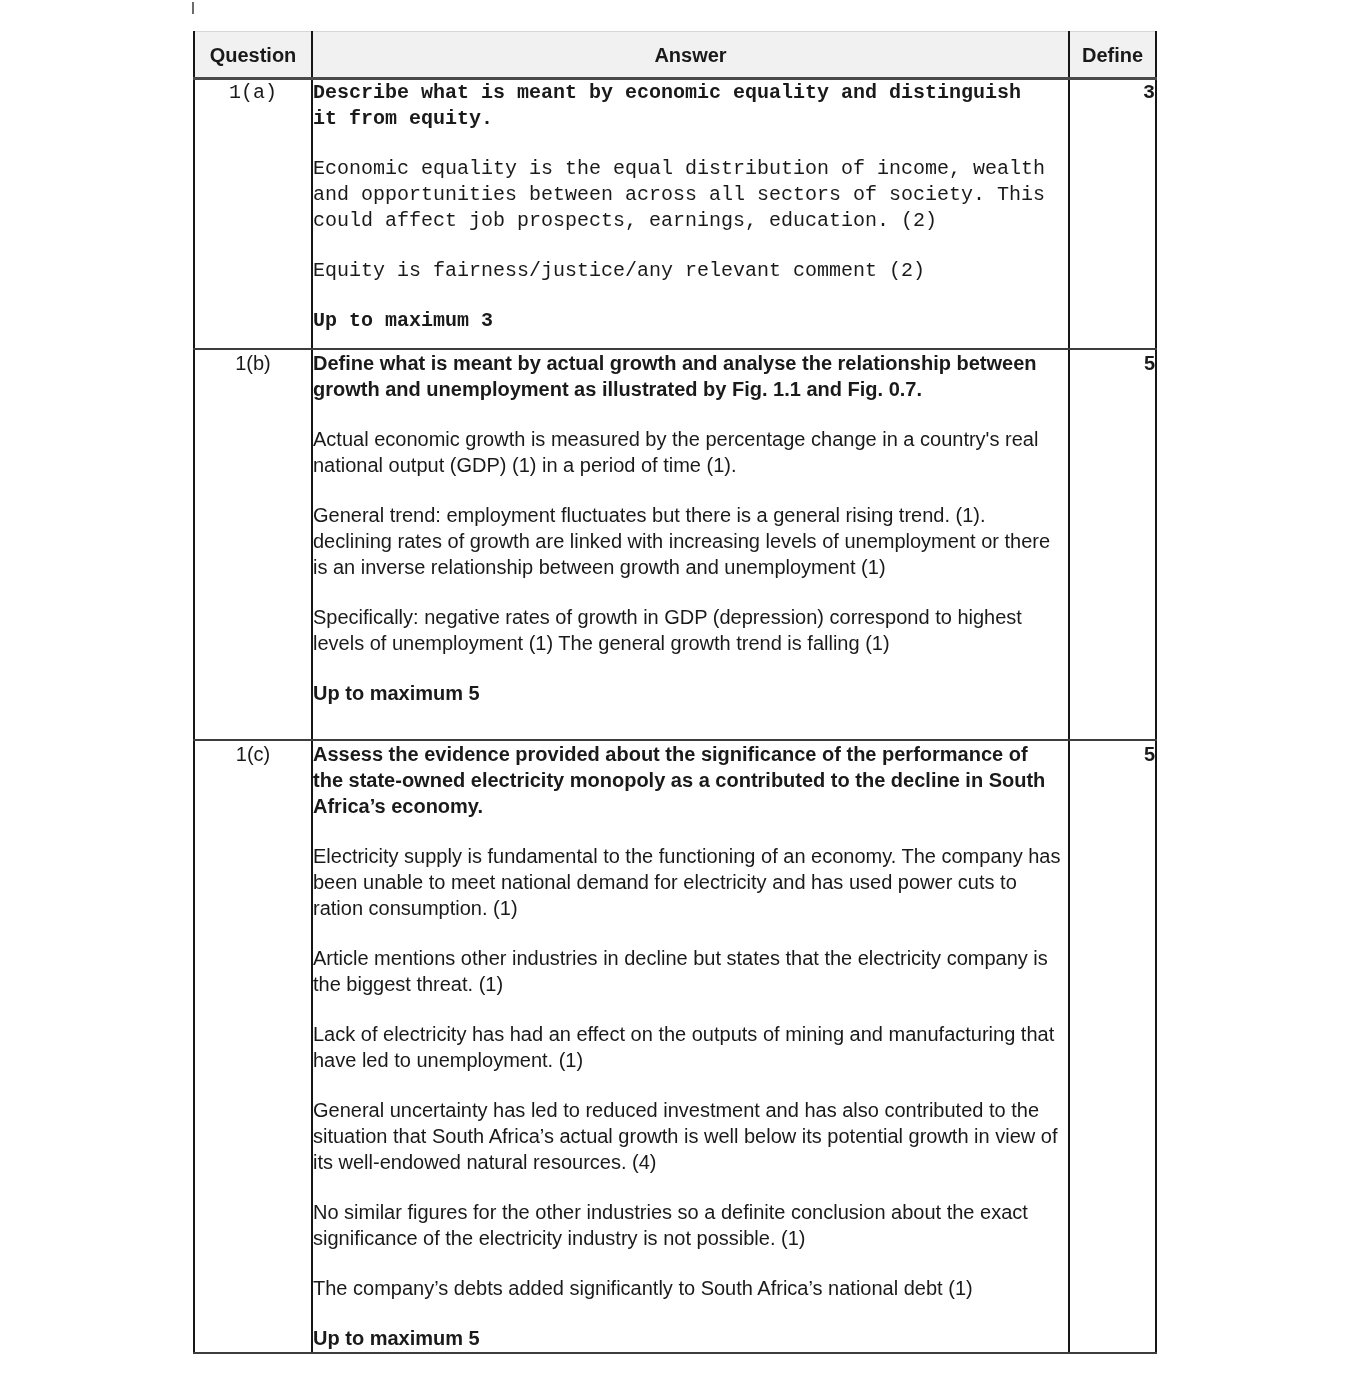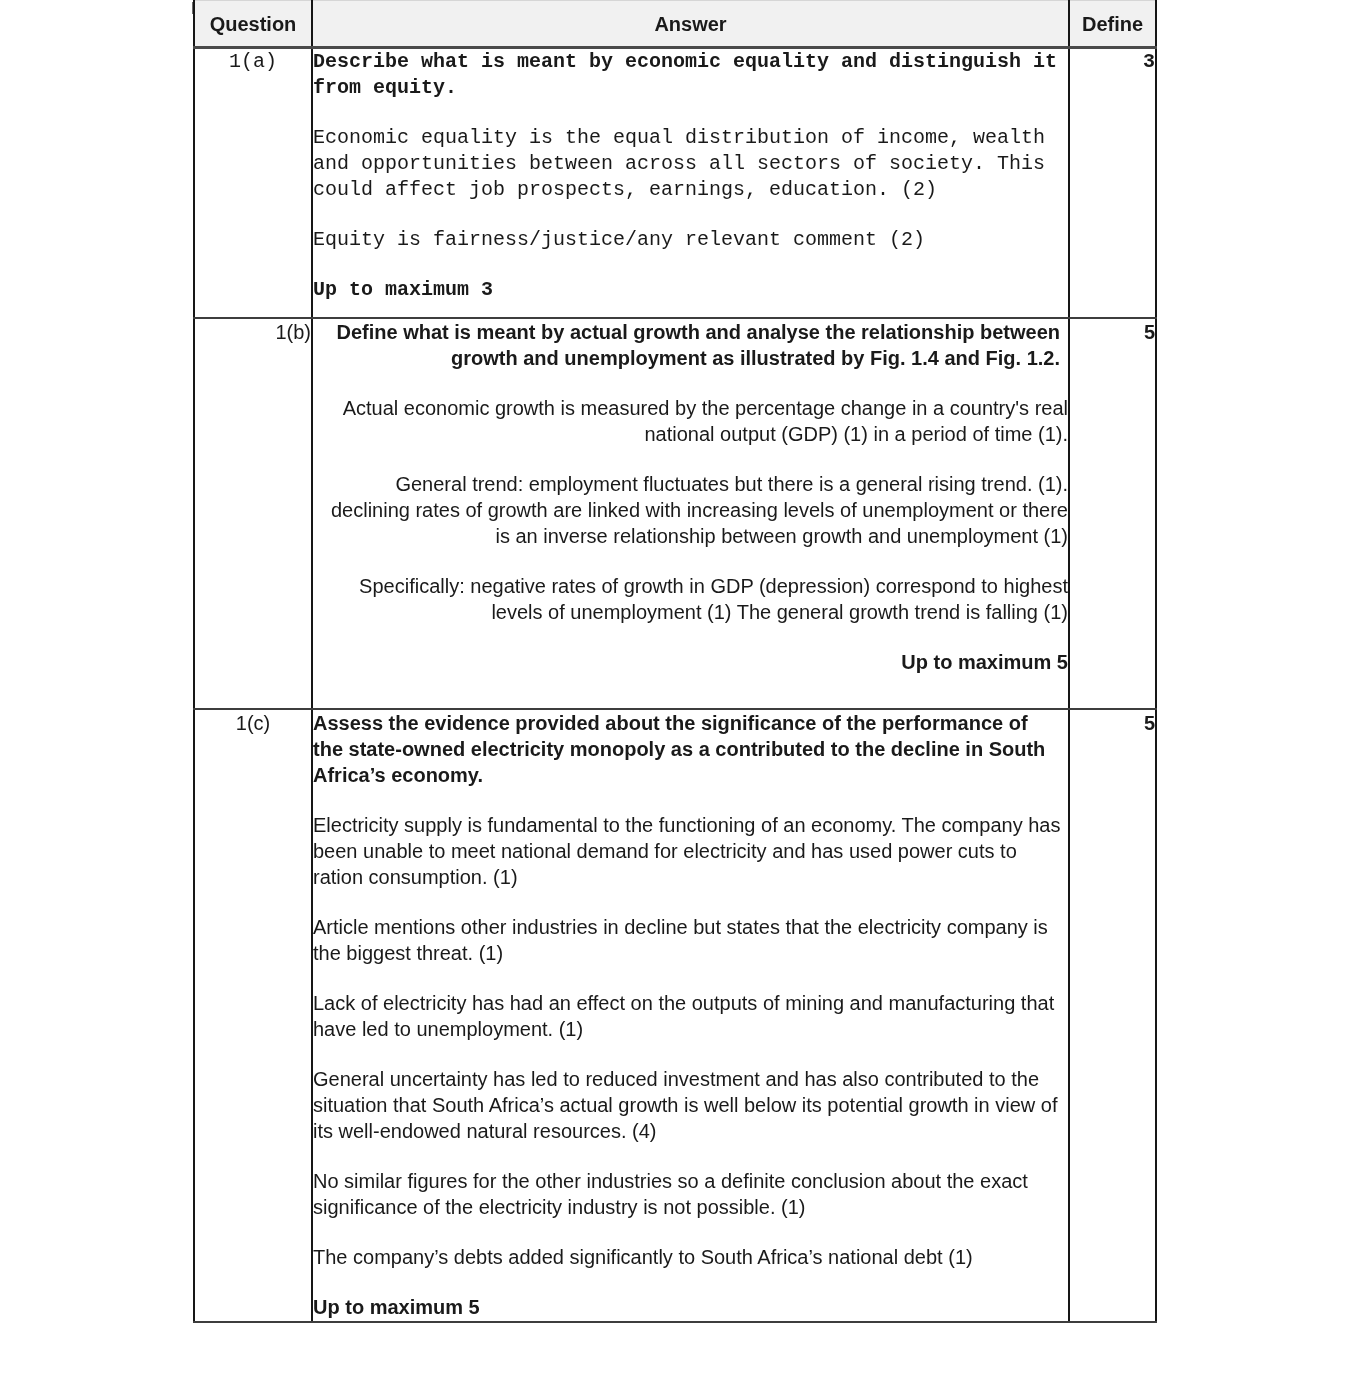--- a/index.html
+++ b/index.html
@@ -20,21 +20,21 @@
     position: absolute;
     left: 192px;
     top: 2px;
     width: 2px;
     height: 12px;
     background: #6b6b6b;
   }
   table.markscheme {
     position: absolute;
     left: 193px;
-    top: 0;
+    top: 31px;
     width: 962px;
     border-collapse: collapse;
     table-layout: fixed;
     font-size: 20px;
     line-height: 26px;
   }
   table.markscheme col.c-question { width: 118px; }
   table.markscheme col.c-answer   { width: 757px; }
   table.markscheme col.c-marks    { width: 87px;  }
 
@@ -64,26 +64,26 @@
   }
   td.a-cell {
     padding: 15px 16px 14px 11px;
   }
   td.m-cell {
     text-align: right;
     padding: 15px 14px 0 4px;
     font-weight: bold;
   }
   .row-a td { height: 268px; font-family: Liberation Mono, monospace; }
-  .row-b td { height: 389px; text-align: right; }
+  .row-b td { height: 389px; }
   .row-c td { height: 611px; }
 
   .prompt {
     font-weight: bold;
-    margin: 0 8px 24px 0;
+    margin: 0 16px 24px 0;
   }
   .para {
     margin: 8px 0 24px 0;
   }
   .maxnote {
     font-weight: bold;
     margin: 0;
   }
 </style>
 </head>
@@ -115,21 +115,21 @@
           <p class="para">Economic equality is the equal distribution of income, wealth and opportunities between across all sectors of society. This could affect job prospects, earnings, education. (2)</p>
           <p class="para">Equity is fairness/justice/any relevant comment (2)</p>
           <p class="maxnote">Up to maximum 3</p>
         </td>
         <td class="m-cell">3</td>
       </tr>
 
       <tr class="row-b">
         <td class="q-cell">1(b)</td>
         <td class="a-cell">
-          <p class="prompt">Define what is meant by actual growth and analyse the relationship between growth and unemployment as illustrated by Fig. 1.4 and Fig. 1.2.</p>
+          <p class="prompt">Define what is meant by actual growth and analyse the relationship between growth and unemployment as illustrated by Fig. 1.1 and Fig. 0.7.</p>
           <p class="para">Actual economic growth is measured by the percentage change in a country's real national output (GDP) (1) in a period of time (1).</p>
           <p class="para">General trend: employment fluctuates but there is a general rising trend. (1). declining rates of growth are linked with increasing levels of unemployment or there is an inverse relationship between growth and unemployment (1)</p>
           <p class="para">Specifically: negative rates of growth in GDP (depression) correspond to highest levels of unemployment (1) The general growth trend is falling (1)</p>
           <p class="maxnote">Up to maximum 5</p>
         </td>
         <td class="m-cell">5</td>
       </tr>
 
       <tr class="row-c">
         <td class="q-cell">1(c)</td>

